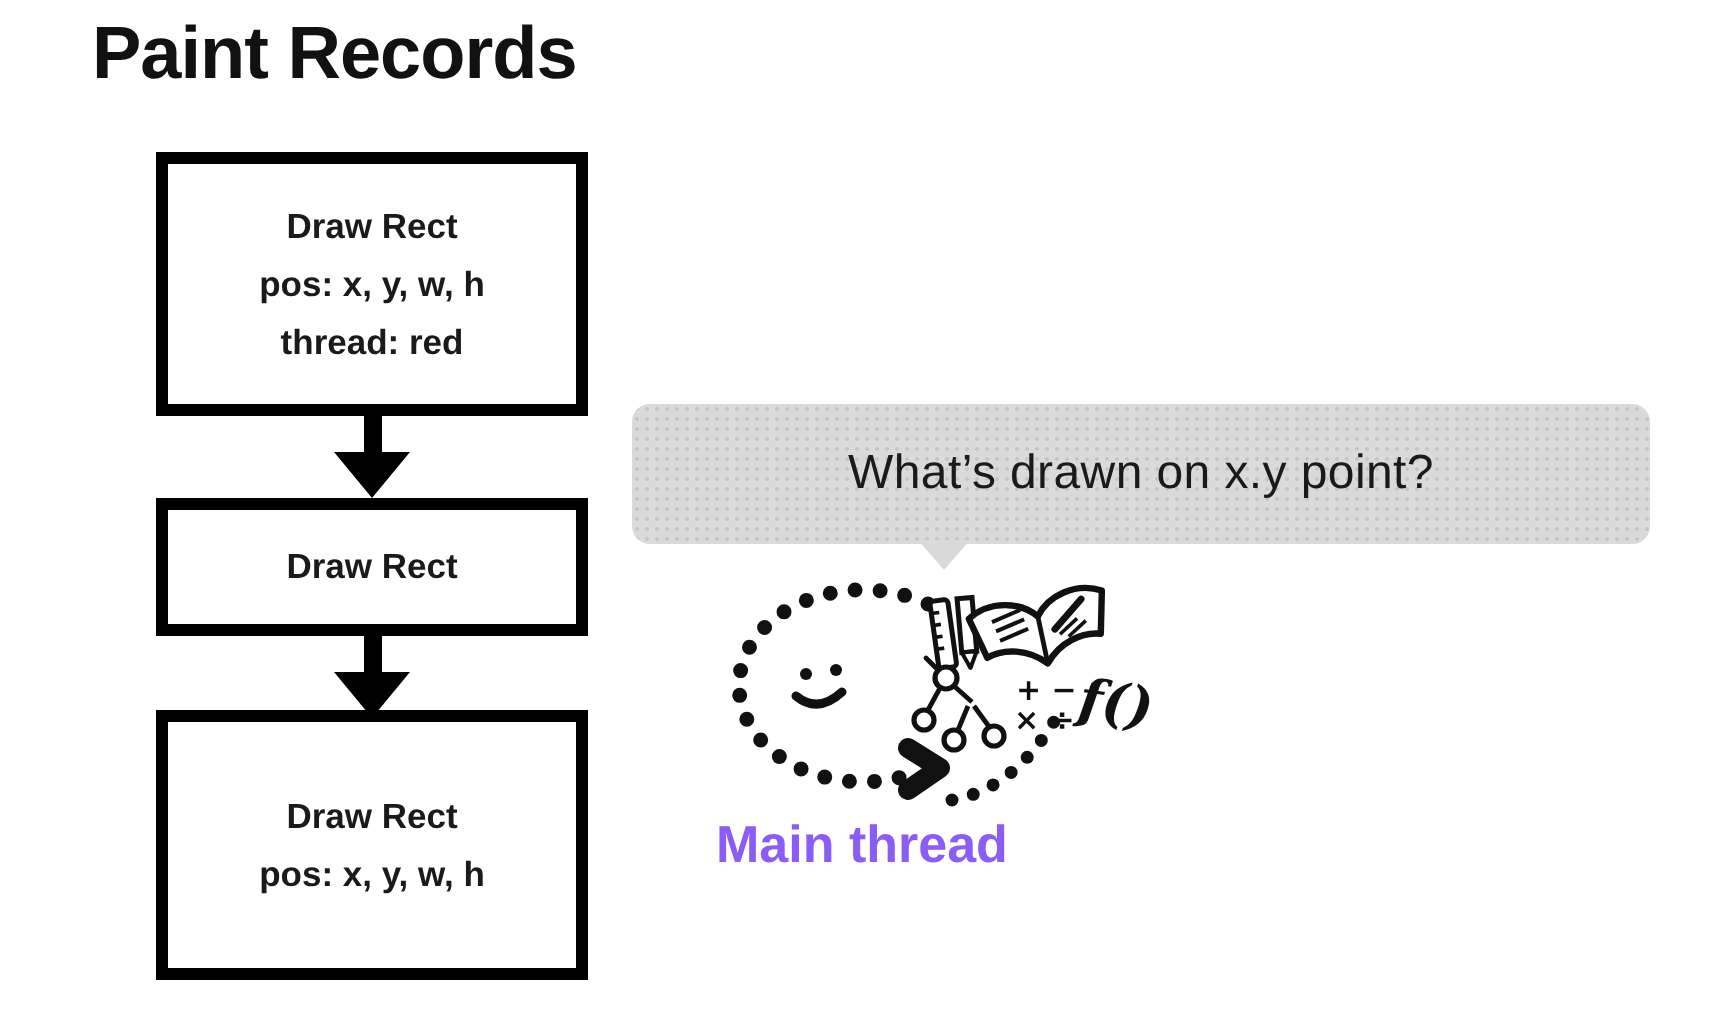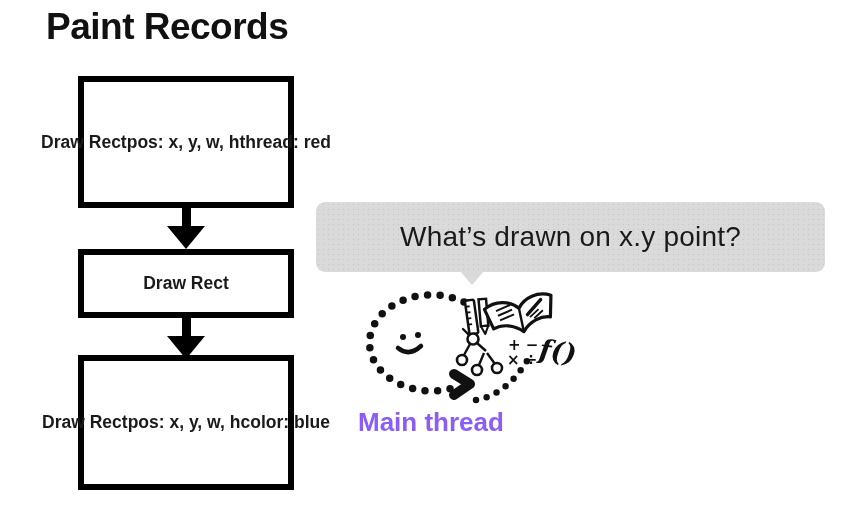--- a/index.html
+++ b/index.html
@@ -28,21 +28,21 @@
     letter-spacing: -0.5px;
   }
   .flow-box {
     position: absolute;
     left: 78px;
     width: 216px;
     border: 6px solid #000000;
     background: #ffffff;
     box-sizing: border-box;
     display: flex;
-    flex-direction: row;
+    flex-direction: column;
     align-items: center;
     justify-content: center;
   }
   .flow-box .line {
     font-size: 17.5px;
     font-weight: 700;
     color: #1a1a1a;
     line-height: 29px;
     white-space: nowrap;
   }
@@ -74,21 +74,21 @@
     height: 70px;
     border-radius: 9px;
     background-color: #dadada;
     background-image: radial-gradient(circle, #c6c6c6 0.8px, rgba(0,0,0,0) 1px);
     background-size: 5px 5px;
     display: flex;
     align-items: center;
     justify-content: center;
   }
   .speech-bubble .bubble-text {
-    font-size: 28px;
+    font-size: 24px;
     font-weight: 400;
     color: #1a1a1a;
     letter-spacing: 0.2px;
     white-space: nowrap;
   }
   .bubble-tail {
     position: absolute;
     left: 459px;
     top: 270px;
     width: 0; height: 0;
@@ -138,21 +138,20 @@
   </div>
 
   <div class="flow-arrow" id="arrow-2">
     <div class="stem"></div>
     <div class="head"></div>
   </div>
 
   <div class="flow-box" id="box-3">
     <div class="line">Draw Rect</div>
     <div class="line">pos: x, y, w, h</div>
-    <div class="line">color: blue</div>
   </div>
 
   <div class="speech-bubble">
     <span class="bubble-text">What’s drawn on x.y point?</span>
   </div>
   <div class="bubble-tail"></div>
 
   <svg class="thread-art" viewBox="0 0 234 128">
 
     <path d="M106,20 A62,48 0 1 0 98,105" fill="none" stroke="#111111" stroke-width="7.5" stroke-linecap="round" stroke-dasharray="0 12.5"></path>

